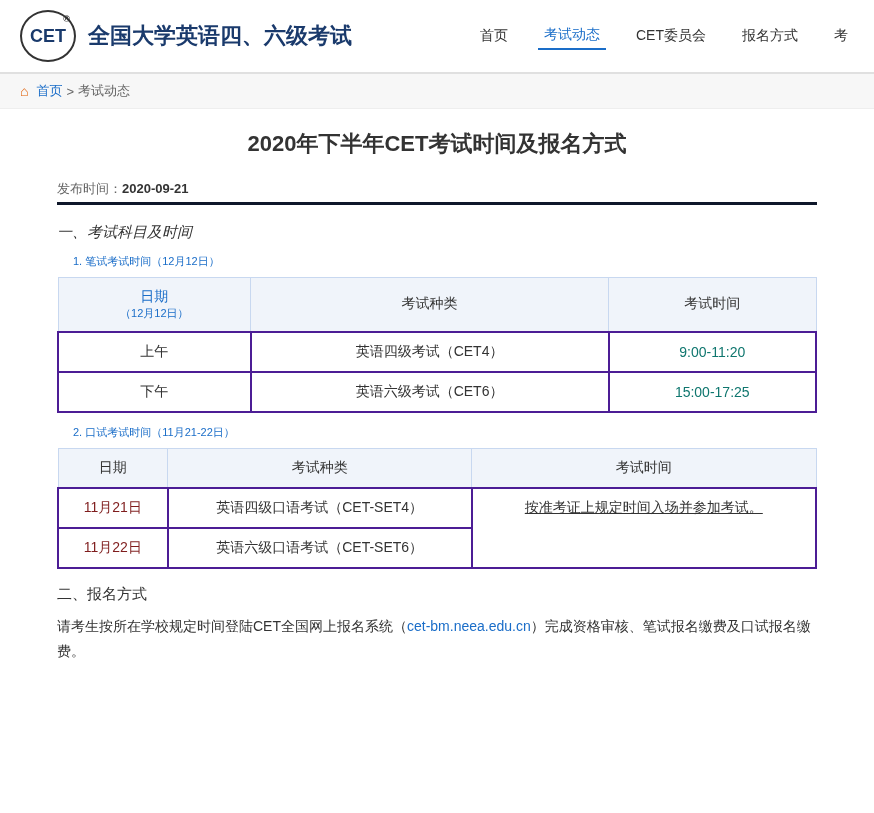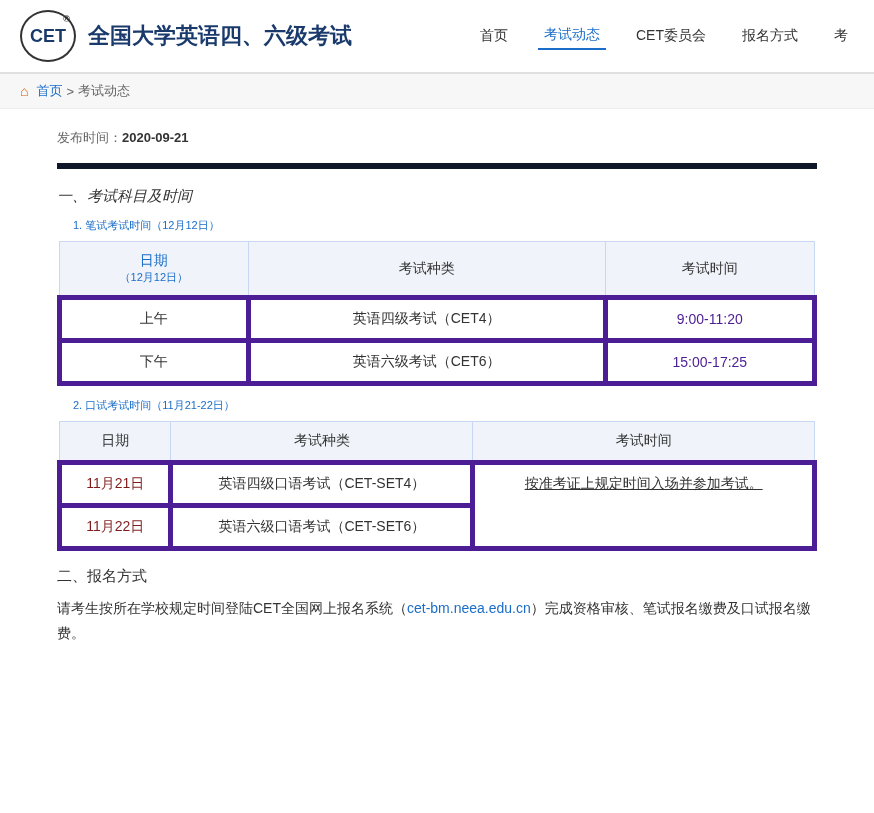--- a/index.html
+++ b/index.html
@@ -83,22 +83,22 @@
       font-size: 22px;
       font-weight: bold;
       color: #333;
       margin-bottom: 20px;
       line-height: 1.4;
     }
     .publish-date {
       font-size: 13px;
       color: #666;
       margin-bottom: 16px;
-      padding-bottom: 16px;
-      border-bottom: 6px solid #0f172a;
+      padding-bottom: 4px;
+      border-bottom: 3px solid #0f172a;
     }
     .publish-date strong { color: #333; }
 
     .section-title {
       font-size: 15px;
       color: #333;
       margin: 18px 0 10px;
       font-weight: normal;
       font-style: italic;
     }
@@ -119,28 +119,28 @@
       background: #f0f4fa;
       color: #333;
       padding: 10px 12px;
       text-align: center;
       border: 1px solid #c8d8f0;
       font-weight: normal;
     }
     .exam-table td {
       padding: 10px 12px;
       text-align: center;
-      border: 5px solid #4c1d95;
+      border: 2px solid #4c1d95;
       color: #333;
     }
     .exam-table td.date-cell {
       color: #7f1d1d;
     }
     .exam-table td.time-cell {
-      color: #4c1d95;
+      color: #0f766e;
     }
     .exam-table th.date-header {
       color: #1a6dc8;
     }
     .exam-table td.note-cell {
       text-align: center;
       vertical-align: top;
       text-decoration: underline;
     }
 
@@ -182,20 +182,21 @@
 
 <div class="breadcrumb">
   <span class="home-icon">⌂</span>
   <a>首页</a>
   <span>&gt;</span>
   <span>考试动态</span>
 </div>
 
 <div class="main-content">
 
+  <h1 class="article-title">2020年下半年CET考试时间及报名方式</h1>
 
   <div class="publish-date">
     <span>发布时间：</span><strong>2020-09-21</strong>
   </div>
 
   <div class="section-title">一、考试科目及时间</div>
 
   <div class="subsection-title">1. 笔试考试时间（12月12日）</div>
 
   <table class="exam-table">

